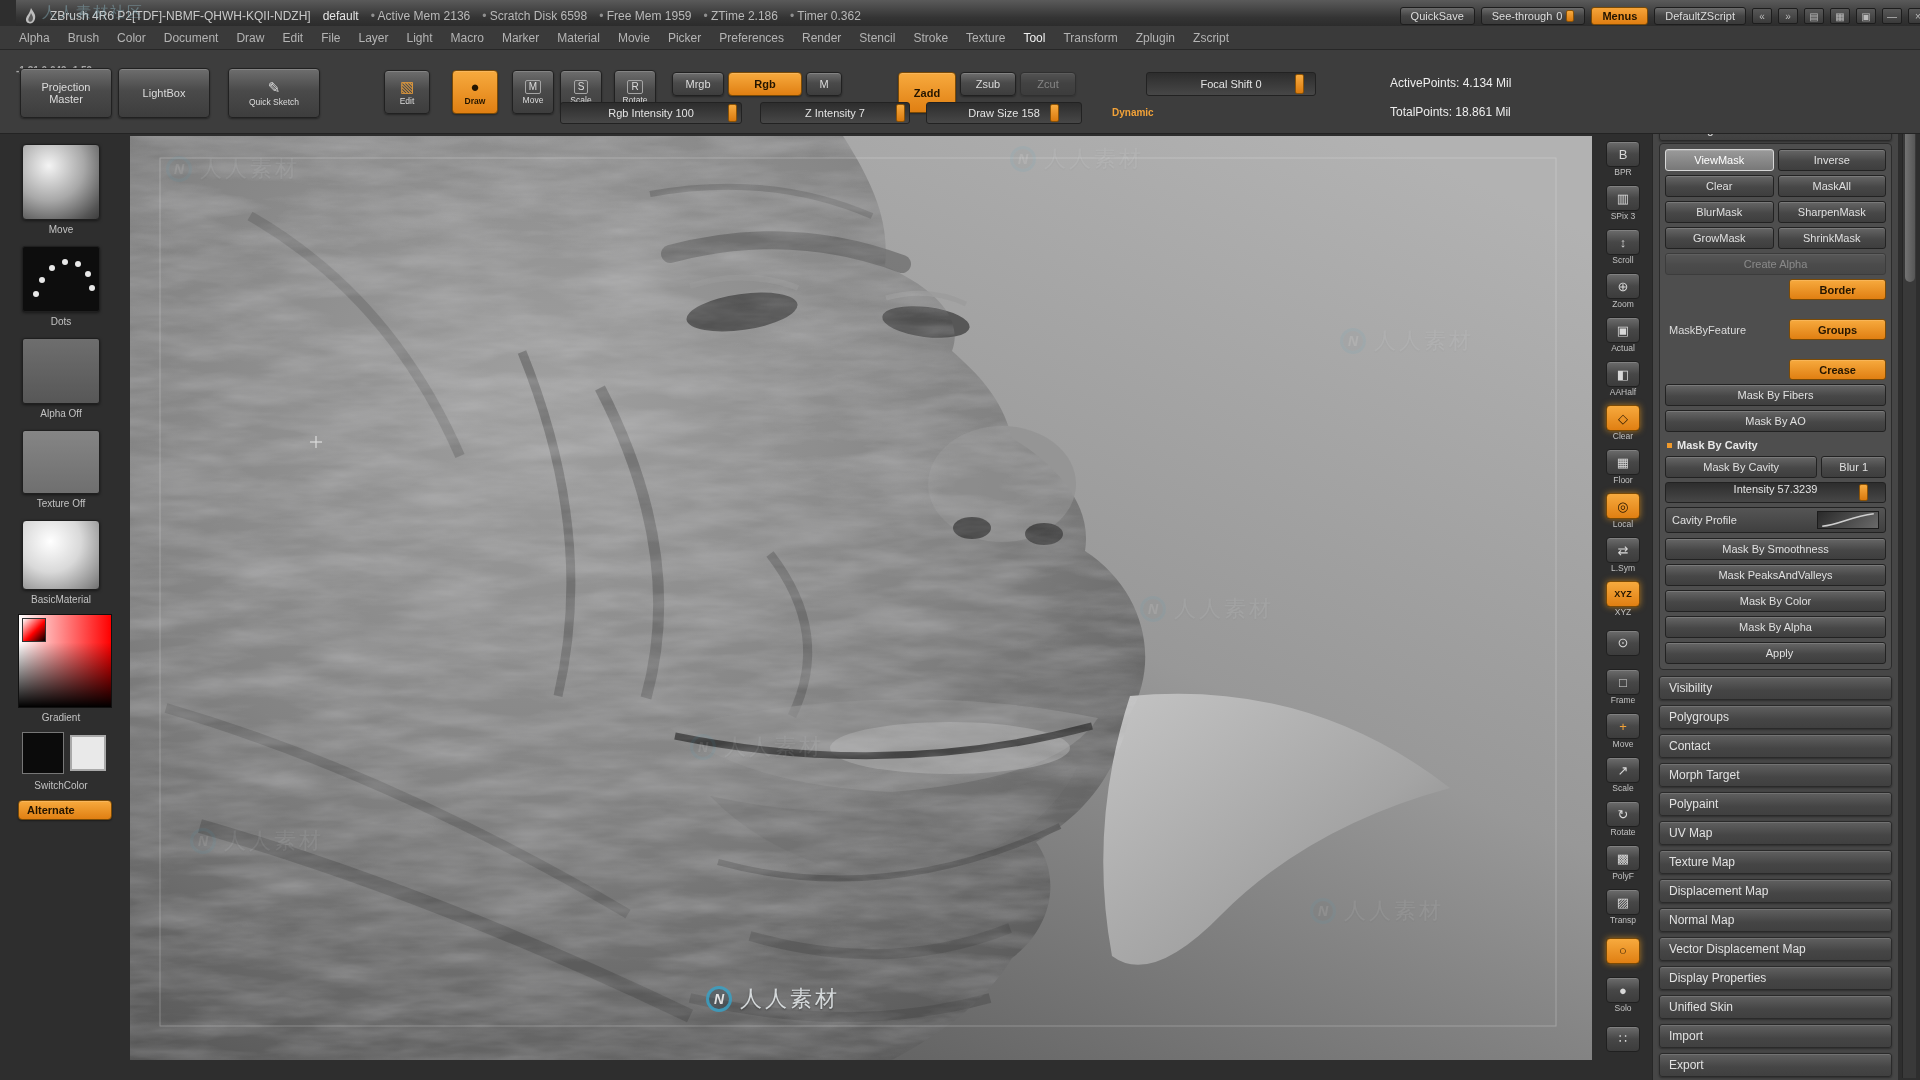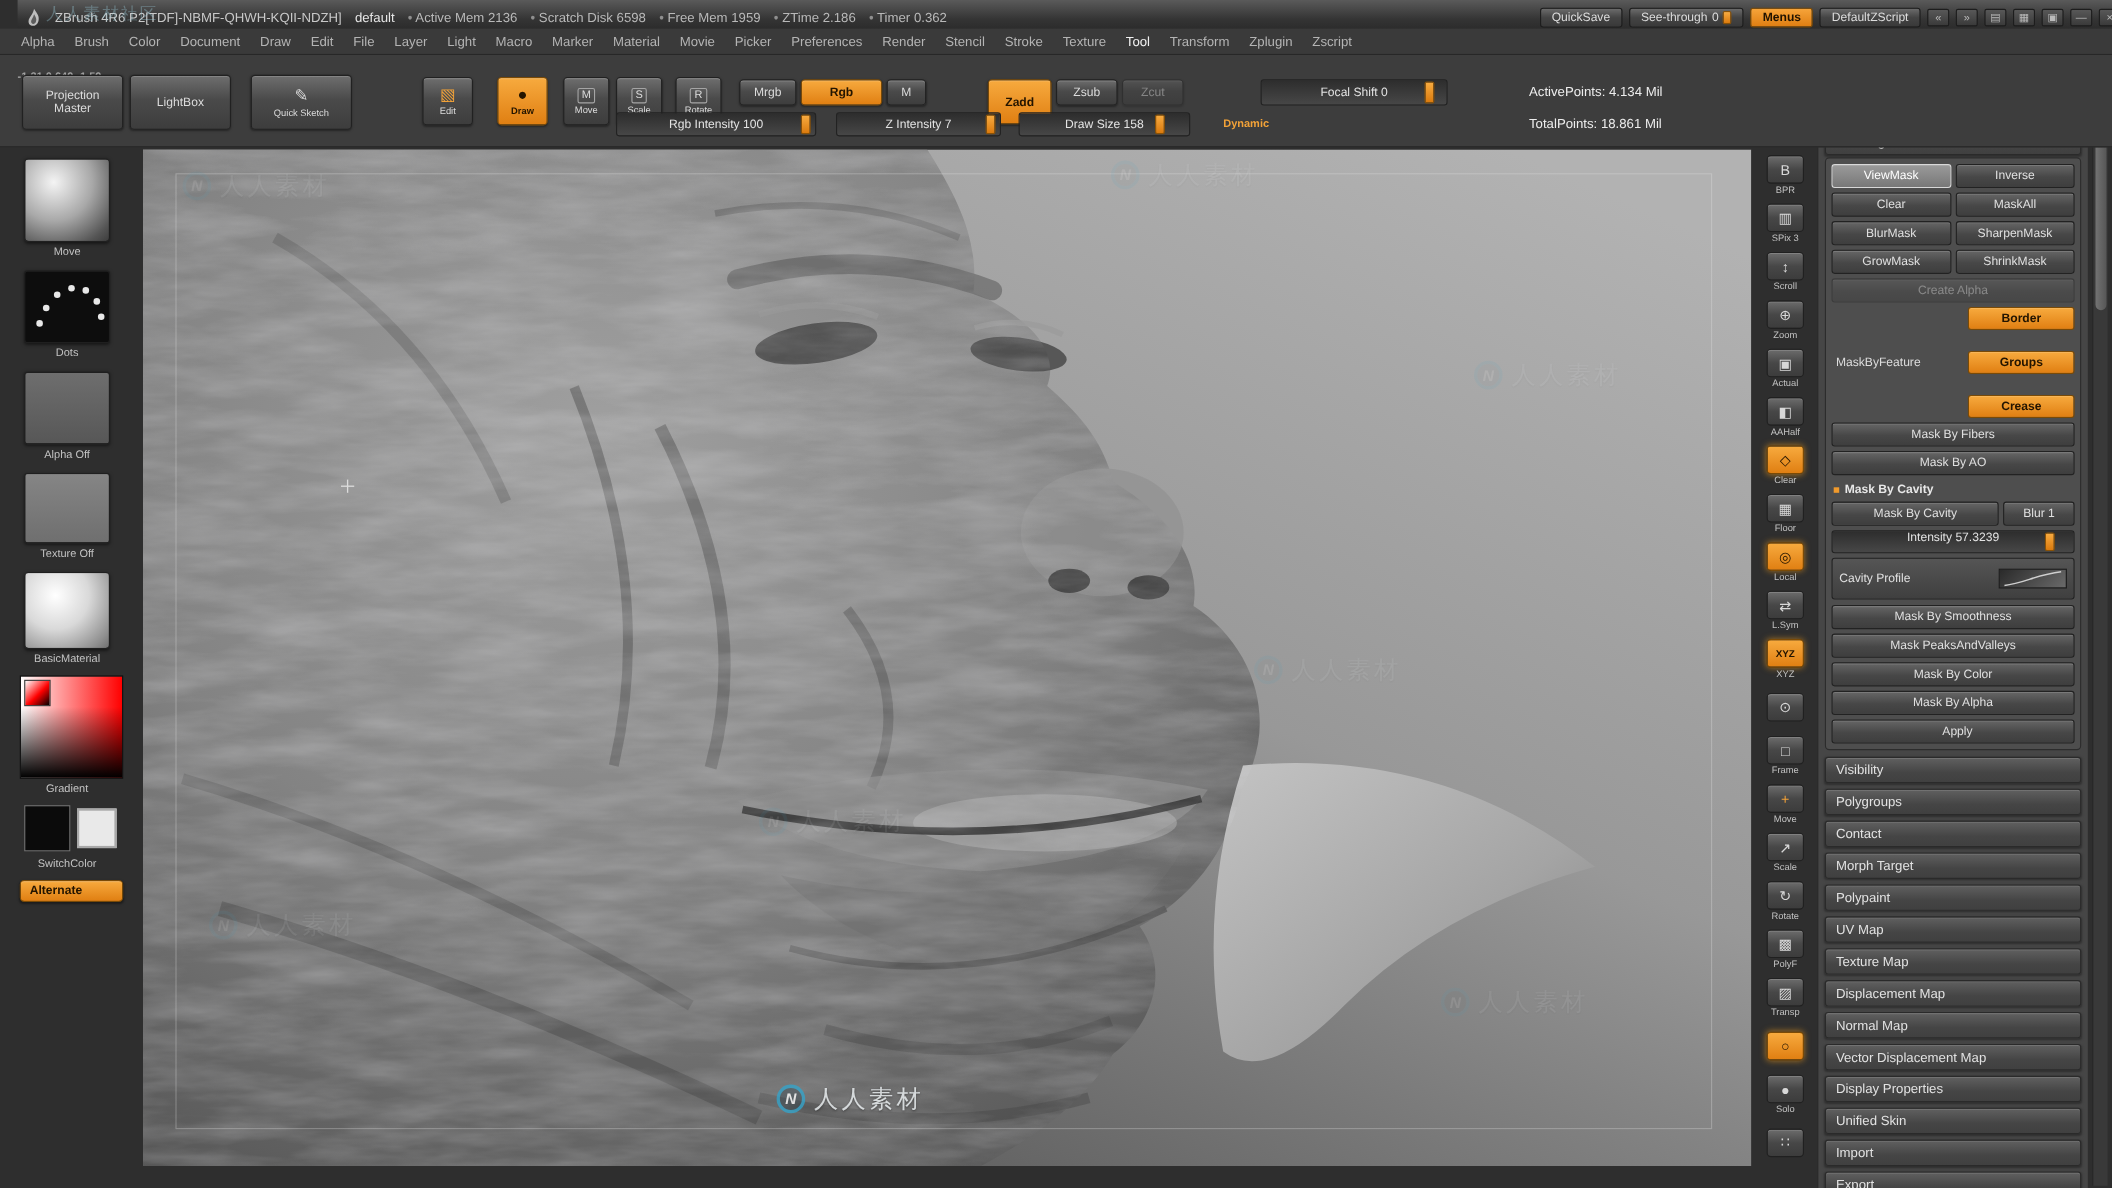--- a/index.html
+++ b/index.html
@@ -102,21 +102,21 @@
   .mfeature .flabel { flex:1.2; display:flex; align-items:center; padding-left:4px; font-size:11px; color:#ddd; }
   .mfeature .fcol { flex:1; display:flex; flex-direction:column; gap:19px; }
   .mfeature .fcol .mbtn { flex:none; height:21px; }
   .subhead { display:flex; align-items:center; gap:5px; font-size:11px; color:#e8e8e8; font-weight:bold;
     margin:7px 0 5px 2px; }
   .subhead .odot { width:5px; height:5px; background:#f09a2c; }
   .mslider { position:relative; height:21px; border-radius:3px; border:1px solid #222; margin-bottom:4px;
     background:linear-gradient(#2d2d2d,#474747); color:#e3e3e3; font-size:11px; display:flex; align-items:flex-start; justify-content:center; }
   .mslider .handle { position:absolute; top:1px; bottom:1px; width:9px; border-radius:2px;
     background:linear-gradient(#f8ab40,#da7a0e); border:1px solid #8a5206; }
-  .curvewrap { display:flex; align-items:center; height:38px; border:1px solid #222; border-radius:3px;
+  .curvewrap { display:flex; align-items:center; height:26px; border:1px solid #222; border-radius:3px;
     background:linear-gradient(#555,#3f3f3f); margin-bottom:5px; padding:0 6px; gap:6px; }
   .curvewrap .clabel { flex:1; font-size:11px; color:#e0e0e0; }
   .curvewrap svg { background:linear-gradient(135deg,#2a2a2a,#6a6a6a); border:1px solid #1c1c1c; }
 
   .vscroll { position:absolute; left:1902px; top:28px; width:14px; height:1050px; background:#393939;
     border-left:1px solid #262626; z-index:16; }
   .vscroll .vthumb { position:absolute; left:2px; top:4px; width:10px; height:250px; border-radius:5px;
     background:linear-gradient(90deg,#737373,#565656); }
 </style>
 </head>

